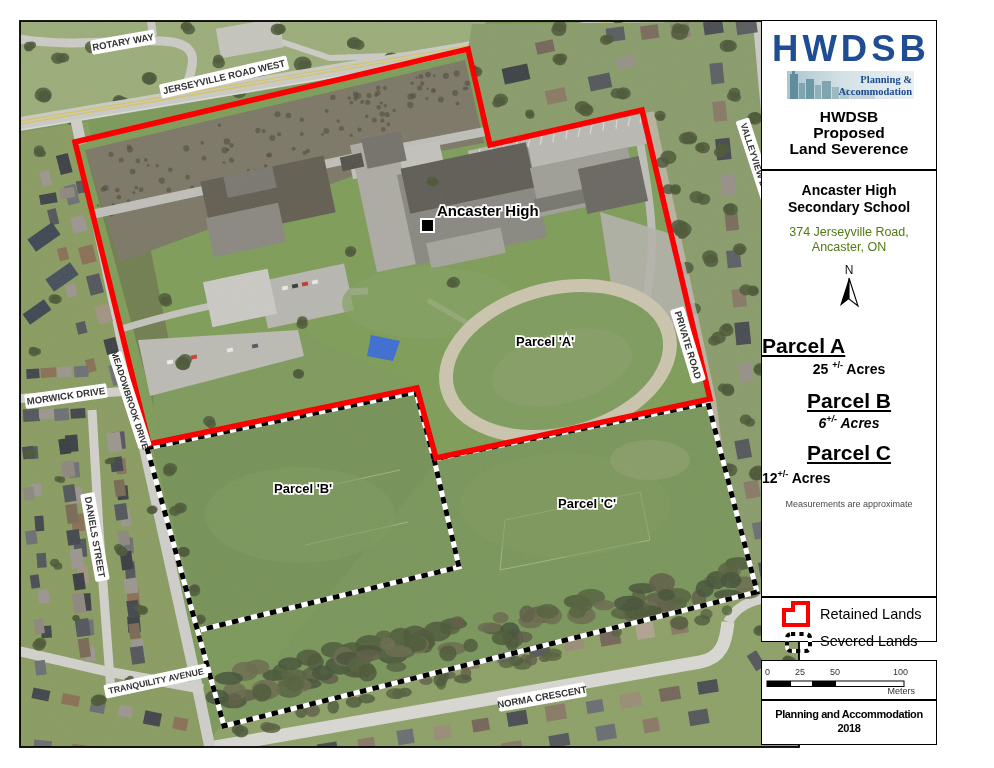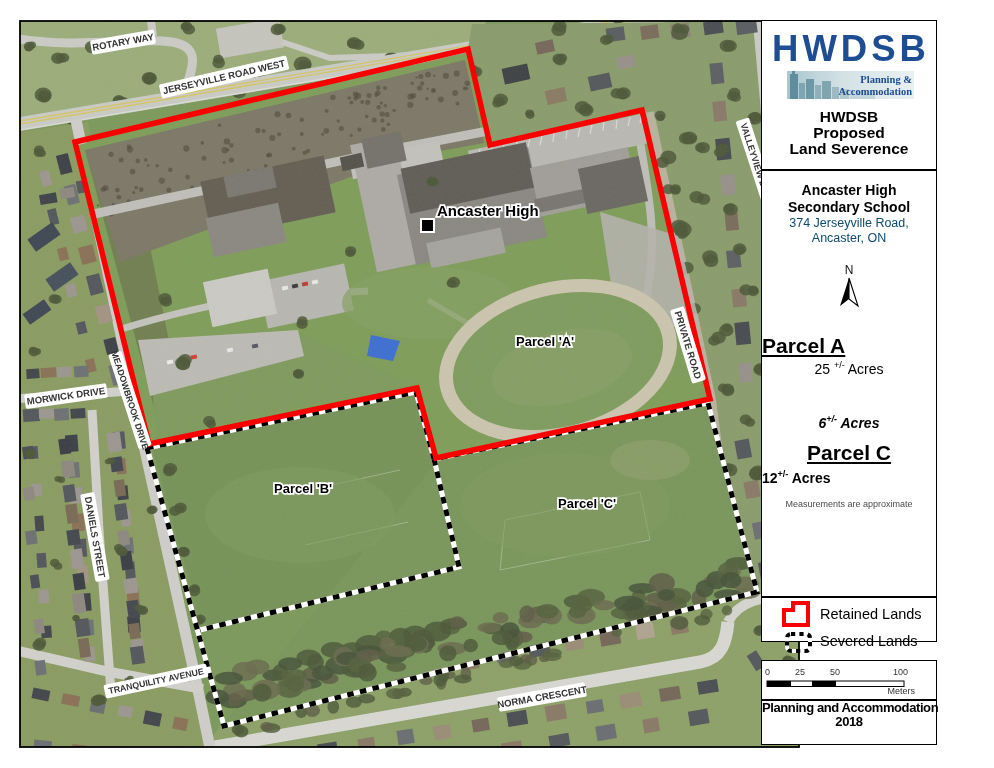--- a/index.html
+++ b/index.html
@@ -1002,33 +1002,34 @@
     </svg>
   </div>
 
   <div style="position:absolute;top:88px;width:100%;text-align:center;font-weight:bold;font-size:15.5px;line-height:16px;color:#000;">HWDSB<br>Proposed<br>Land Severence</div>
 </div>
 
 <div class="box" style="top:170px;height:427px;">
 
   <div style="margin-top:11px;text-align:center;font-weight:bold;font-size:14px;line-height:17px;">Ancaster High<br>Secondary School</div>
 
-  <div style="margin-top:0;text-align:center;font-size:12.5px;line-height:15px;color:#0c4a6e;">374 Jerseyville Road,<br>Ancaster, ON</div>
+  <div style="margin-top:9px;text-align:center;font-size:12.5px;line-height:15px;color:#4d7c0f;">374 Jerseyville Road,<br>Ancaster, ON</div>
 
   <div style="position:absolute;top:258px;left:0;width:100%;text-align:center;"></div>
   <svg width="30" height="48" style="position:absolute;top:90px;left:73px;">
     <text x="14" y="13" text-anchor="middle" font-size="12" fill="#111" font-family="Liberation Sans, sans-serif">N</text>
     <path d="M 14,17 L 14,38 L 5,45 Z" fill="#000"></path>
     <path d="M 14,17 L 23,45 L 14,38 Z" fill="#fff" stroke="#000" stroke-width="1.1"></path>
   </svg>
 
   <div style="position:absolute;top:163px;width:100%;font-weight:bold;font-size:21px;text-decoration:underline;">Parcel A</div>
 
-  <div style="position:absolute;top:189px;width:100%;text-align:center;font-weight:normal;font-size:14px;">25 <sup style="font-size:9px;">+/-</sup> Acres</div>
-
+  <div style="position:absolute;top:189px;width:100%;text-align:center;font-weight:bold;font-size:14px;">25 <sup style="font-size:9px;">+/-</sup> Acres</div>
+
+  <div style="position:absolute;top:218px;width:100%;text-align:center;font-weight:bold;font-size:21px;text-decoration:underline;">Parcel B</div>
 
   <div style="position:absolute;top:243px;width:100%;text-align:center;font-weight:bold;font-size:14px;font-style:italic;">6<sup style="font-size:9px;">+/-</sup> Acres</div>
 
   <div style="position:absolute;top:270px;width:100%;text-align:center;font-weight:bold;font-size:21px;text-decoration:underline;">Parcel C</div>
 
   <div style="position:absolute;top:298px;width:100%;font-weight:bold;font-size:14px;">12<sup style="font-size:9px;">+/-</sup> Acres</div>
 
   <div style="position:absolute;top:328px;width:100%;text-align:center;font-size:9px;color:#4a4a4a;">Measurements are approximate</div>
 </div>
 
@@ -1059,14 +1060,14 @@
     <rect x="5" y="20" width="137" height="5.5" fill="#fff" stroke="#000" stroke-width="1"></rect>
     <rect x="5" y="20" width="24" height="5.5" fill="#000"></rect>
     <rect x="50" y="20" width="24" height="5.5" fill="#000"></rect>
 
     <text x="153" y="33" text-anchor="end" font-size="9" fill="#333" font-family="Liberation Sans, sans-serif">Meters</text>
   </svg>
 </div>
 
 <div class="box" style="top:700px;height:45px;">
 
-  <div style="text-align:center;font-weight:bold;font-size:13px;line-height:14px;letter-spacing:-0.4px;white-space:nowrap;">Planning and Accommodation<br>2018</div>
+  <div style="margin-top:6px;text-align:center;font-weight:bold;font-size:11px;line-height:14px;letter-spacing:-0.4px;white-space:nowrap;">Planning and Accommodation<br>2018</div>
 </div>
 
 </body></html>

